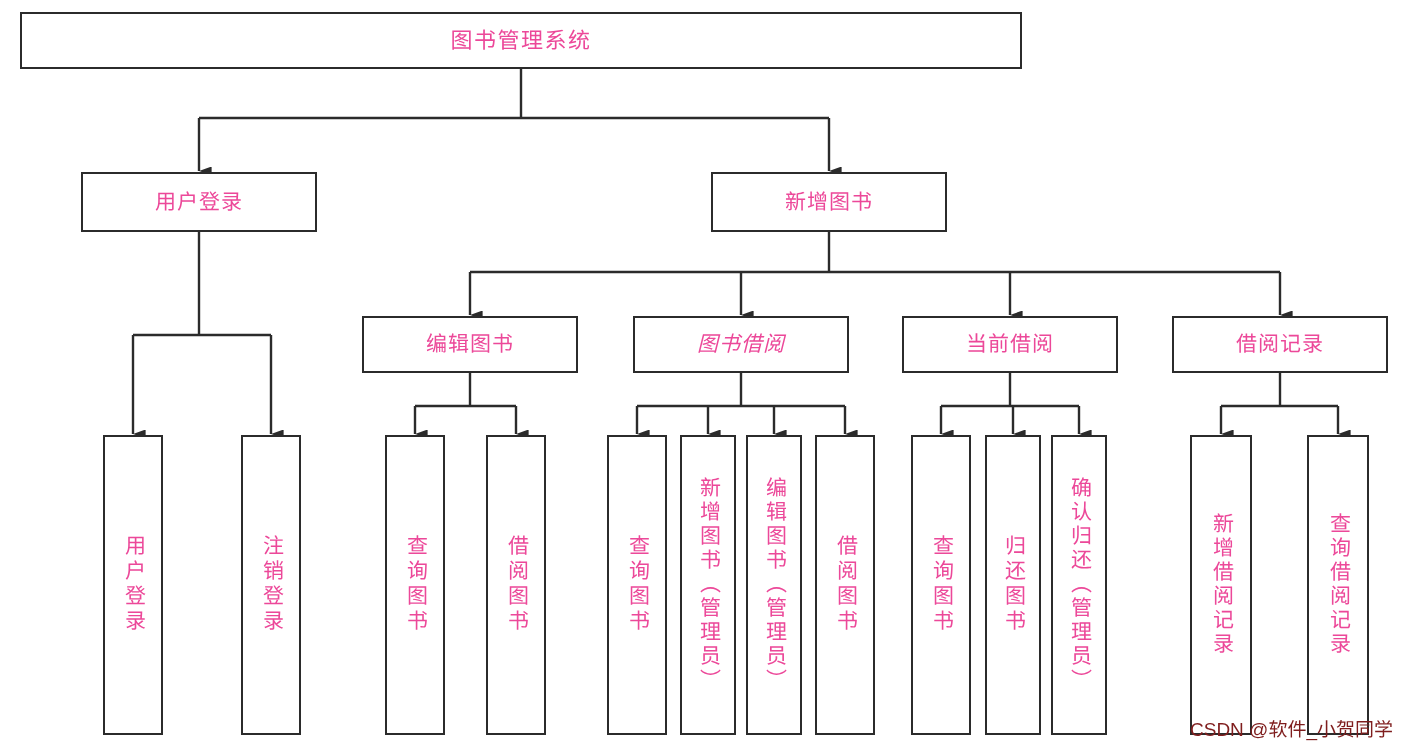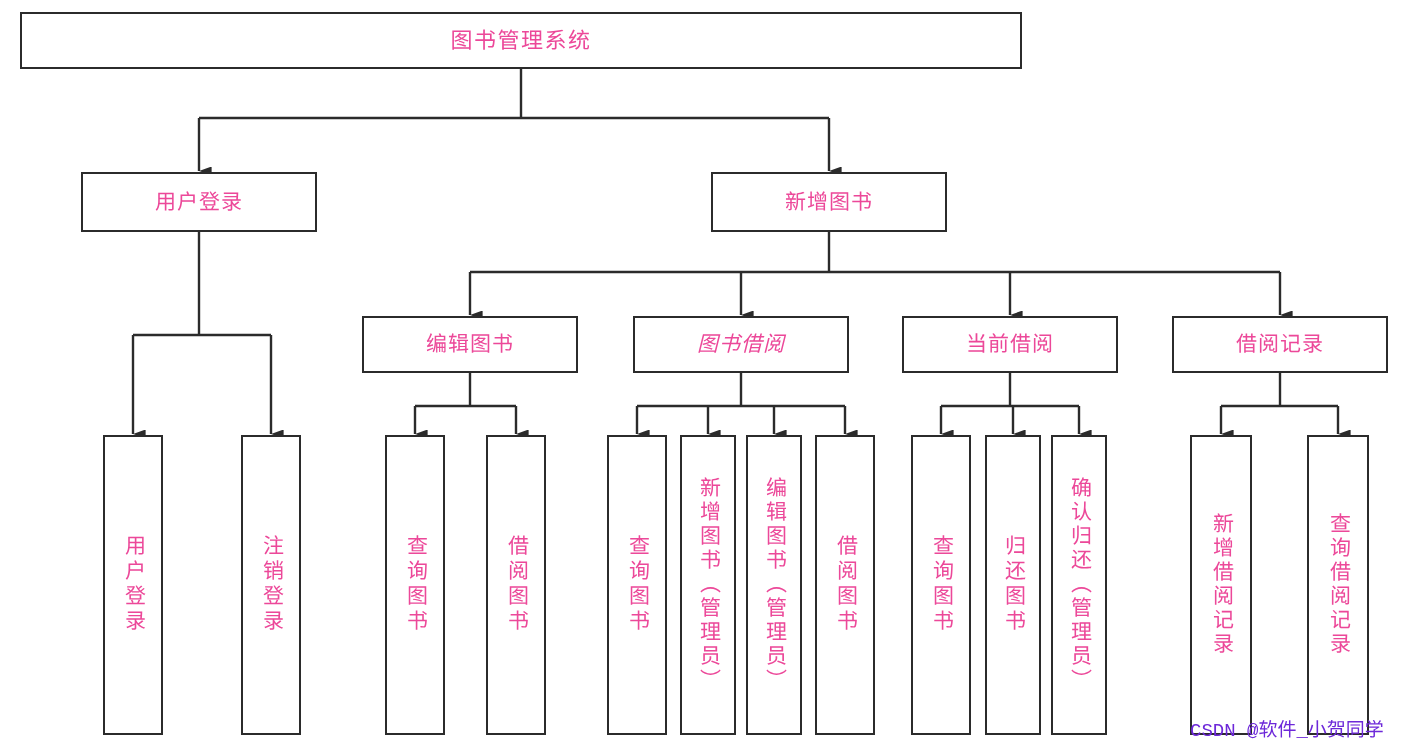--- a/index.html
+++ b/index.html
@@ -66,24 +66,24 @@
     letter-spacing: 4px;
     white-space: nowrap;
     text-align: center;
   }
   .node.vert.tall .node-label {
     letter-spacing: 3px;
   }
   .watermark {
     position: absolute;
     font-size: 19px;
-    color: #6d28d9;
+    color: #7f1d1d;
     white-space: nowrap;
     z-index: 5;
-    font-family: Liberation Mono, monospace;
+    font-family: Liberation Sans, sans-serif;
   }
 </style>
 </head>
 <body>
 
 <div id="canvas">
 
   <svg id="edges" viewBox="0 0 1405 747" xmlns="http://www.w3.org/2000/svg">
     <defs>
       <marker id="arrowhead" markerWidth="9" markerHeight="13" refX="4.5" refY="12.6" orient="auto" markerUnits="userSpaceOnUse">

